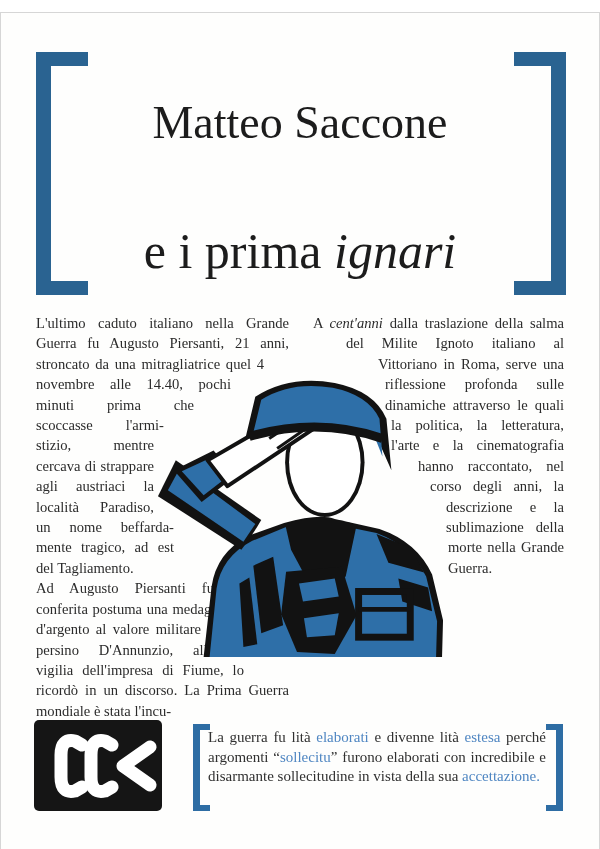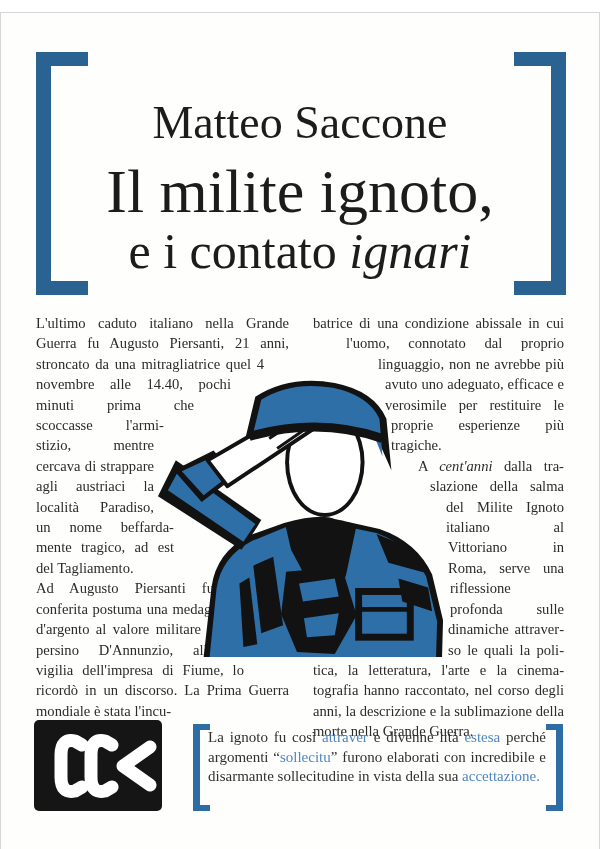--- a/index.html
+++ b/index.html
@@ -50,22 +50,21 @@
 </style>
 </head>
 <body>
 
 <div class="page">
 
   <div class="bracket tl"></div>
   <div class="bracket tr"></div>
 
   <div class="tline author">Matteo Saccone</div>
-  <div class="tline title1">Il milite ignoto,</div>
-  <div class="tline title2"><span>e i contato </span><span class="it">ignari</span></div>
+  <div class="tline title2"><span>e i prima </span><span class="it">ignari</span></div>
 
   <div class="body-text">
     <div class="col colL">
         <div style="float: right; clear: right; width: 0px; height: 61.2px;"></div>
         <div style="float: right; clear: right; width: 25px; height: 20.4px;"></div>
         <div style="float: right; clear: right; width: 58px; height: 20.4px;"></div>
         <div style="float: right; clear: right; width: 95px; height: 20.4px;"></div>
         <div style="float: right; clear: right; width: 125px; height: 20.4px;"></div>
         <div style="float: right; clear: right; width: 135px; height: 61.2px;"></div>
         <div style="float: right; clear: right; width: 115px; height: 40.8px;"></div>
@@ -88,21 +87,20 @@
         <div style="float: left; clear: left; width: 78px; height: 20.4px;"></div>
         <div style="float: left; clear: left; width: 105px; height: 20.4px;"></div>
         <div style="float: left; clear: left; width: 117px; height: 20.4px;"></div>
         <div style="float: left; clear: left; width: 133px; height: 20.4px;"></div>
         <div style="float: left; clear: left; width: 132px; height: 20.4px;"></div>
         <div style="float: left; clear: left; width: 135px; height: 20.4px;"></div>
         <div style="float: left; clear: left; width: 133px; height: 20.4px;"></div>
         <div style="float: left; clear: left; width: 137px; height: 20.4px;"></div>
         <div style="float: left; clear: left; width: 133px; height: 20.4px;"></div>
         <div style="float: left; clear: left; width: 135px; height: 20.4px;"></div>
-        <p><span>batrice di una condi­zione abissale in cui l'uomo, connotato dal proprio linguag­gio, non ne avrebbe più avuto uno adeguato, efficace e vero­simile per restituire le proprie espe­rienze più tragiche.</span></p>
         <p><span>A </span><span class="it">cent'anni</span><span> dalla tra­slazione della salma del Milite Ignoto italiano al Vittoriano in Roma, serve una rifles­sione profonda sulle dinamiche attraver­so le quali la poli­tica, la lettera­tura, l'arte e la cinema­tografia hanno rac­contato, nel corso degli anni, la descrizione e la sublimazio­ne della morte nella Grande Guerra.</span></p>
       </div>
   </div>
 
   <div class="soldier">
     <svg viewBox="0 0 300 284" xmlns="http://www.w3.org/2000/svg">
       <g>
         <path d="M54,284 L62,213 Q67,179 99,162 L135,149 Q171,139 186,145 L231,155 Q269,168 284,201 L295,247 L294,284 Z" fill="#121212"></path>
         <path d="M60,284 L67,215 Q72,183 103,167 L137,153 Q171,144 184,150 L228,159 Q263,172 278,203 L289,248 L288,284 Z" fill="#2e6fa8"></path>
         <path d="M136,150 Q171,139 208,151 L197,203 Q176,216 158,206 L142,176 Z" fill="#121212"></path>
@@ -145,15 +143,15 @@
       <g fill="none" stroke="#ffffff" stroke-width="13" stroke-linecap="round" stroke-linejoin="round">
         <path d="M48,25 L41,21 Q27,18 27,35 L27,57 Q27,74 41,71 L48,67"></path>
         <path d="M78,25 L71,21 Q57,18 57,35 L57,57 Q57,74 71,71 L78,67"></path>
         <path d="M116,27 L89,46 L116,65"></path>
       </g>
     </svg>
   </div>
 
   <div class="bracket ql"></div>
   <div class="bracket qr"></div>
-  <div class="quote"><span>La ignoto fu così </span><span class="blue">attraver</span><span> e divenne lità </span><span class="blue">estesa</span><span> per­ché argomenti “</span><span class="blue">sollecitu</span><span>” furono elaborati con incre­dibile e disar­mante sollecitu­dine in vista della sua </span><span class="blue">ac­cettazione.</span></div>
+  <div class="quote"><span>La guerra fu lità </span><span class="blue">elaborati</span><span> e divenne lità </span><span class="blue">estesa</span><span> per­ché argomenti “</span><span class="blue">sollecitu</span><span>” furono elaborati con incre­dibile e disar­mante sollecitu­dine in vista della sua </span><span class="blue">ac­cettazione.</span></div>
 
 </div>
 
 </body></html>

